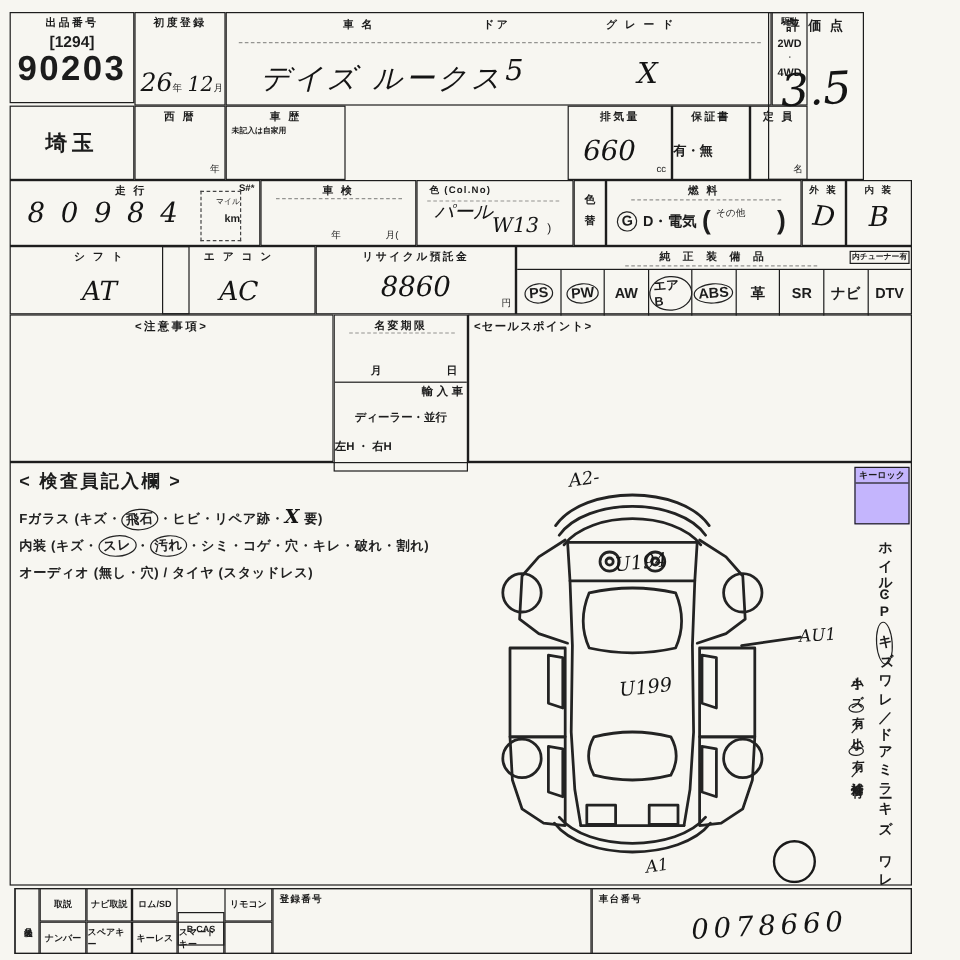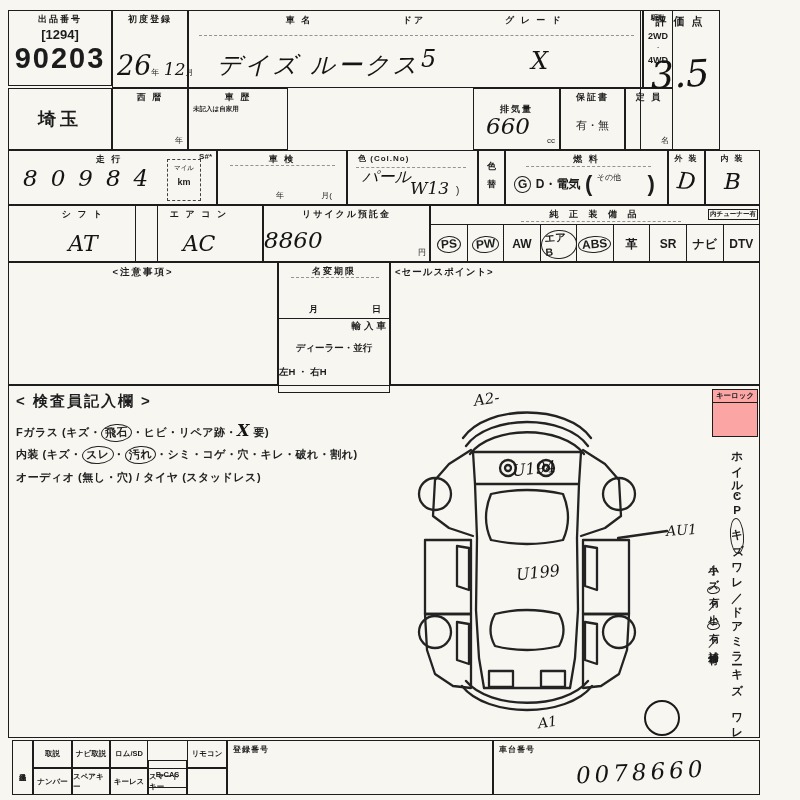--- a/index.html
+++ b/index.html
@@ -28,21 +28,21 @@
 
   <div class="b" style="left:8px;top:10px;width:104px;height:76px">
     <span class="lbl" style="margin-top:2px">出品番号</span>
     <div style="text-align:center;font-size:13px;font-weight:bold;margin-top:1px">[1294]</div>
     <div style="text-align:center;font-size:29px;font-weight:bold;letter-spacing:2px;margin-top:0px">90203</div>
   </div>
 
   <div class="b" style="left:112px;top:10px;width:76px;height:78px">
     <span class="lbl" style="margin-top:2px">初度登録</span>
     <div style="position:absolute;left:4px;bottom:6px;white-space:nowrap">
-      <span class="hw" style="font-size:27px">26</span><span style="font-size:8px">年</span>
+      <span class="hw" style="font-size:21px">26</span><span style="font-size:8px">年</span>
       <span class="hw" style="font-size:17px">12</span><span style="font-size:8px">月</span>
     </div>
   </div>
 
   <div class="b" style="left:188px;top:10px;width:455px;height:78px">
     <span class="lbl abs" style="left:70px;top:3px;width:80px">車  名</span>
     <span class="lbl abs" style="left:205px;top:3px;width:40px">ドア</span>
     <span class="lbl abs" style="left:300px;top:3px;width:90px">グ レ ー ド</span>
     <div class="dash" style="left:10px;top:24px;width:435px"></div>
     <span class="hw abs" style="left:28px;top:38px;font-size:24px;letter-spacing:3px">デイズ ルークス</span>
@@ -71,40 +71,40 @@
     <span class="abs" style="right:4px;bottom:3px;font-size:8px">年</span>
   </div>
 
   <div class="b" style="left:188px;top:88px;width:100px;height:62px">
     <span class="lbl" style="margin-top:2px">車 歴</span>
     <span style="display:block;font-size:6.5px;font-weight:bold;margin:1px 0 0 4px">未記入は自家用</span>
   </div>
 
 
   <div class="b" style="left:473px;top:88px;width:87px;height:62px">
-    <span class="lbl" style="margin-top:14px">排気量</span>
+    <span class="lbl" style="margin-top:2px">排気量</span>
     <span class="hw abs" style="left:12px;top:24px;font-size:23px">660</span>
     <span class="abs" style="right:4px;bottom:4px;font-size:8px">cc</span>
   </div>
 
   <div class="b" style="left:560px;top:88px;width:65px;height:62px">
     <span class="lbl" style="margin-top:2px">保証書</span>
-    <div style="text-align:center;font-size:11px;font-weight:normal;margin-top:14px">有・無</div>
+    <div style="text-align:left;font-size:11px;font-weight:bold;margin-top:14px">有・無</div>
   </div>
 
   <div class="b" style="left:625px;top:88px;width:48px;height:62px">
     <span class="lbl" style="margin-top:2px">定 員</span>
     <span class="abs" style="right:3px;bottom:3px;font-size:8px">名</span>
   </div>
 
   <div class="b" style="left:8px;top:150px;width:209px;height:55px">
     <span class="lbl abs" style="left:55px;top:2px;width:90px">走  行</span>
     <span class="abs" style="right:4px;top:1px;font-size:8px;font-weight:bold">S#*</span>
     <span class="hw abs" style="left:14px;top:14px;font-size:23px;letter-spacing:13px">80984</span>
-    <div class="abs" style="left:158px;top:8px;width:32px;height:40px;border:1.2px dashed #444;text-align:center">
+    <div class="abs" style="left:158px;top:8px;width:32px;height:40px;border:1.2px dashed #444;text-align:right">
       <div style="font-size:6.5px;margin-top:4px">マイル</div>
       <div style="font-size:9px;font-weight:bold;margin-top:4px">km</div>
     </div>
   </div>
 
   <div class="b" style="left:217px;top:150px;width:130px;height:55px">
     <span class="lbl" style="margin-top:2px">車  検</span>
     <div class="dash" style="left:12px;top:14px;width:105px"></div>
     <span class="abs" style="left:58px;bottom:3px;font-size:8px">年</span>
     <span class="abs" style="right:14px;bottom:3px;font-size:8px">月(</span>
@@ -150,21 +150,21 @@
     <div class="hw" style="text-align:center;font-size:22px;margin-top:10px">AT</div>
   </div>
 
   <div class="b" style="left:135px;top:205px;width:128px;height:57px">
     <span class="lbl" style="margin-top:2px">エ ア コ ン</span>
     <div class="hw" style="text-align:center;font-size:22px;margin-top:10px">AC</div>
   </div>
 
   <div class="b" style="left:263px;top:205px;width:167px;height:57px">
     <span class="lbl" style="margin-top:2px">リサイクル預託金</span>
-    <div class="hw" style="font-size:23px;margin-top:6px">8860</div>
+    <div class="hw" style="text-align:center;font-size:23px;margin-top:6px">8860</div>
     <span class="abs" style="right:3px;bottom:3px;font-size:8px">円</span>
   </div>
 
   <div class="b" style="left:430px;top:205px;width:330px;height:57px">
     <div style="position:relative;height:16px;border-bottom:1.6px solid #1d1d1d">
       <span class="lbl" style="margin-top:2px;letter-spacing:4px">純 正 装 備 品</span>
       <span class="abs" style="right:1px;top:1px;border:1.3px solid #1d1d1d;font-size:6.5px;font-weight:bold;padding:0 1px">内チューナー有</span>
       <div class="dash" style="left:90px;top:13px;width:160px"></div>
     </div>
     <div style="display:flex;height:38px">
@@ -272,21 +272,21 @@
       <circle cx="257" cy="330" r="17"></circle>
     </g>
   </svg>
 
   <span class="ann" style="left:474px;top:390px;font-size:15px;transform:rotate(-8deg)">A2-</span>
   <span class="ann" style="left:512px;top:459px;font-size:16px;transform:rotate(-6deg)">U194</span>
   <span class="ann" style="left:666px;top:522px;font-size:14px;transform:rotate(-4deg)">AU1</span>
   <span class="ann" style="left:516px;top:563px;font-size:16px;transform:rotate(-6deg)">U199</span>
   <span class="ann" style="left:538px;top:714px;font-size:14px;transform:rotate(-8deg)">A1</span>
 
-  <div class="b" style="left:712px;top:389px;width:46px;height:48px;background:#fca5a5">
+  <div class="b" style="left:712px;top:389px;width:46px;height:48px;background:#c4b5fd">
     <div style="border-bottom:1.4px solid #1d1d1d;font-size:7.5px;font-weight:bold;text-align:center;padding:1px 0">キーロック</div>
   </div>
 
   <div class="vtext abs" style="left:730px;top:443px;height:292px;font-size:11.5px;font-weight:bold">
     <span>ホイル・CP</span><span class="circ" style="padding:2px 0">キズ</span><span>ワレ／</span><span>ドアミラーキズ ワレ</span>
   </div>
   <div class="vtext abs" style="left:707px;top:556px;height:182px;font-size:10.5px;font-weight:bold">
     <span>小キズ</span><span class="circ" style="padding:2px 0">有</span><span>／</span><span>小ヒ</span><span class="circ" style="padding:2px 0">有</span><span>／</span><span>補修有</span>
   </div>
 

